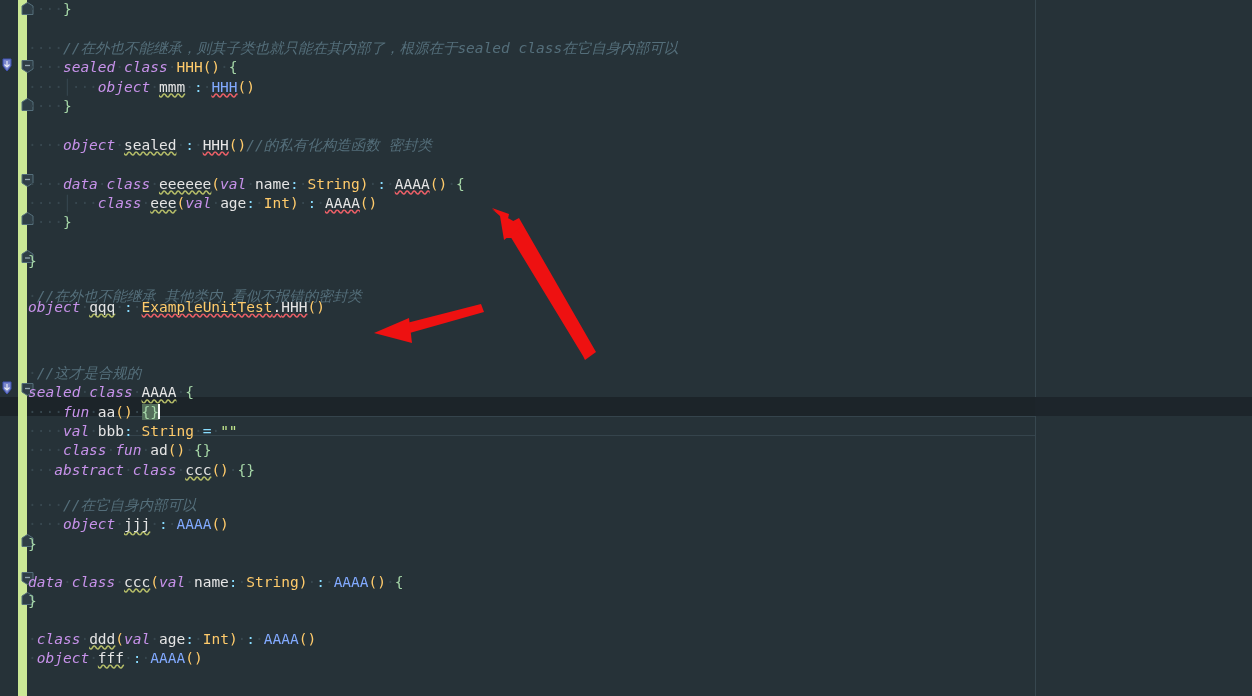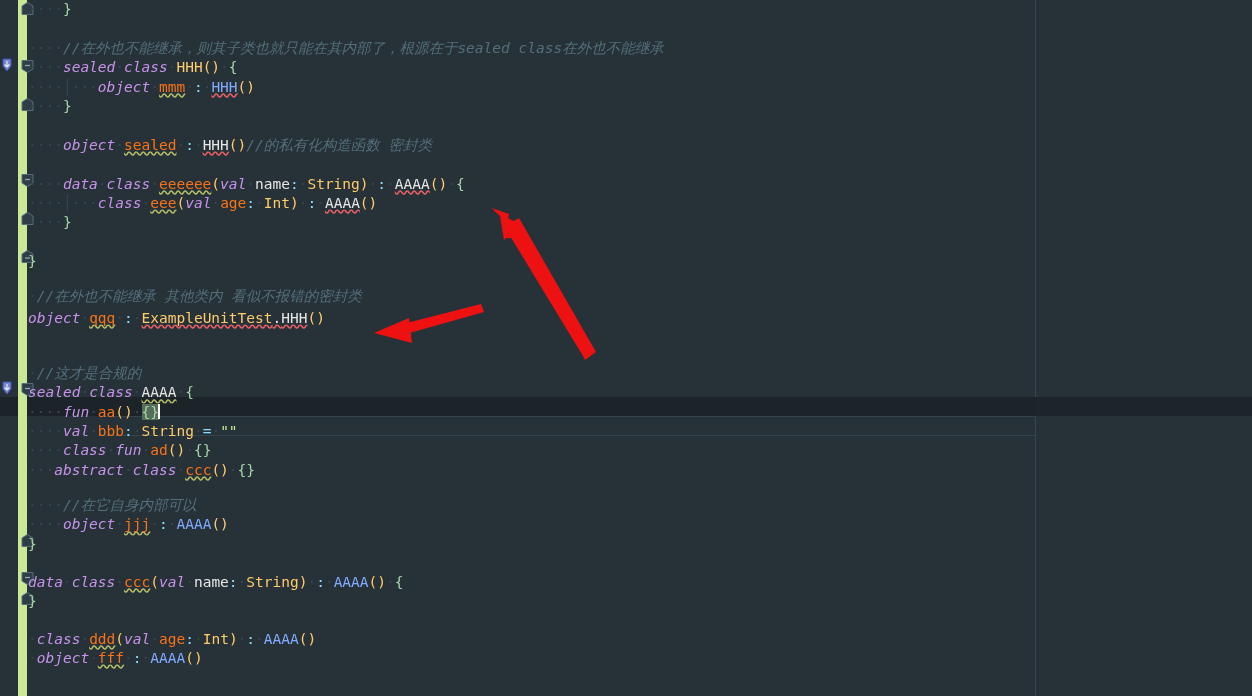--- a/index.html
+++ b/index.html
@@ -55,21 +55,21 @@
     box-sizing:border-box;
   }
   .margin-guide{
     position:absolute;left:1035px;top:0;width:1px;height:696px;
     background:#37474f;
   }
   
   .kw   {color:#c792ea;font-style:italic;}
   .cls  {color:#82aaff;}
   .cls2 {color:#e6e6e6;}
-  .id   {color:#f97316;}
+  .id   {color:#e5e5e5;}
   .typ  {color:#ffcb6b;}
   .par  {color:#ffcb6b;}
   .brc  {color:#a5d6a7;}
   .cmt  {color:#546e7a;font-style:italic;}
   .str  {color:#c3e88d;}
   .op   {color:#89ddff;}
   .ws   {color:#37474f;}
   .warnu{ text-decoration:underline wavy #b5bd68; text-decoration-skip-ink:none;}
   .erru { text-decoration:underline wavy #ec5f67; text-decoration-skip-ink:none;}
   .sel  {background:#546e5a;}
@@ -146,41 +146,41 @@
       <path d="M4 5.5 H9" stroke="#90a4ae" stroke-width="1.3"></path>
     </svg>
   <svg class="fold" style="top:592px;" viewBox="0 0 13 13">
       <path d="M6.5 0.5 L12 4 v8.5 H1 V4 z" fill="#2f3e46" stroke="#546e7a"></path>
     </svg>
 
   <div class="code">
 
     <div class="line" style="top:0px;"><span class="ws">····</span><span class="brc">}</span></div>
 
-    <div class="line" style="top:38.8px;"><span class="ws">····</span><span class="cmt">//在外也不能继承，则其子类也就只能在其内部了，根源在于</span><span class="cmt">sealed class</span><span class="cmt">在外也不能继承</span></div>
+    <div class="line" style="top:38.8px;"><span class="ws">····</span><span class="cmt">//在外也不能继承，则其子类也就只能在其内部了，根源在于</span><span class="cmt">sealed class</span><span class="cmt">在它自身内部可以</span></div>
 
     <div class="line" style="top:58.2px;"><span class="ws">····</span><span class="kw">sealed</span><span class="ws">·</span><span class="kw">class</span><span class="ws">·</span><span class="typ">HHH</span><span class="par">()</span><span class="ws">·</span><span class="brc">{</span></div>
 
     <div class="line" style="top:77.6px;"><span class="ws">····</span><span class="ws">│</span><span class="ws">···</span><span class="kw">object</span><span class="ws">·</span><span class="id warnu">mmm</span><span class="ws">·</span><span class="op">:</span><span class="ws">·</span><span class="cls erru">HHH</span><span class="par">()</span></div>
 
     <div class="line" style="top:97px;"><span class="ws">····</span><span class="brc">}</span></div>
 
     <div class="line" style="top:135.8px;"><span class="ws">····</span><span class="kw">object</span><span class="ws">·</span><span class="id warnu">sealed</span><span class="ws">·</span><span class="op">:</span><span class="ws">·</span><span class="cls2 erru">HHH</span><span class="par">()</span><span class="cmt">//的私有化构造函数 密封类</span></div>
 
     <div class="line" style="top:174.6px;"><span class="ws">····</span><span class="kw">data</span><span class="ws">·</span><span class="kw">class</span><span class="ws">·</span><span class="id warnu">eeeeee</span><span class="par">(</span><span class="kw">val</span><span class="ws">·</span><span class="cls2">name</span><span class="op">:</span><span class="ws">·</span><span class="typ">String</span><span class="par">)</span><span class="ws">·</span><span class="op">:</span><span class="ws">·</span><span class="cls2 erru">AAAA</span><span class="par">()</span><span class="ws">·</span><span class="brc">{</span></div>
 
     <div class="line" style="top:194px;"><span class="ws">····</span><span class="ws">│</span><span class="ws">···</span><span class="kw">class</span><span class="ws">·</span><span class="id warnu">eee</span><span class="par">(</span><span class="kw">val</span><span class="ws">·</span><span class="id">age</span><span class="op">:</span><span class="ws">·</span><span class="typ">Int</span><span class="par">)</span><span class="ws">·</span><span class="op">:</span><span class="ws">·</span><span class="cls2 erru">AAAA</span><span class="par">()</span></div>
 
     <div class="line" style="top:213.4px;"><span class="ws">····</span><span class="brc">}</span></div>
 
     <div class="line" style="top:252.2px;"><span class="brc">}</span></div>
 
     <div class="line" style="top:287.1px;"><span class="ws">·</span><span class="cmt">//在外也不能继承 其他类内 看似不报错的密封类</span></div>
 
-    <div class="line" style="top:309px;"><span class="kw">object</span><span class="ws">·</span><span class="id warnu">qqq</span><span class="ws">·</span><span class="op">:</span><span class="ws">·</span><span class="typ erru">ExampleUnitTest</span><span class="cls2 erru">.</span><span class="cls2 erru">HHH</span><span class="par">()</span></div>
+    <div class="line" style="top:298px;"><span class="kw">object</span><span class="ws">·</span><span class="id warnu">qqq</span><span class="ws">·</span><span class="op">:</span><span class="ws">·</span><span class="typ erru">ExampleUnitTest</span><span class="cls2 erru">.</span><span class="cls2 erru">HHH</span><span class="par">()</span></div>
 
     <div class="line" style="top:363.7px;"><span class="ws">·</span><span class="cmt">//这才是合规的</span></div>
 
     <div class="line" style="top:383.1px;"><span class="kw">sealed</span><span class="ws">·</span><span class="kw">class</span><span class="ws">·</span><span class="cls2 warnu">AAAA</span><span class="ws">·</span><span class="brc">{</span></div>
 
     <div class="line" style="top:402.5px;"><span class="ws">····</span><span class="kw">fun</span><span class="ws">·</span><span class="id">aa</span><span class="par">()</span><span class="ws">·</span><span class="brc sel">{}</span><span class="caret"></span></div>
 
     <div class="line" style="top:421.9px;"><span class="ws">····</span><span class="kw">val</span><span class="ws">·</span><span class="id">bbb</span><span class="op">:</span><span class="ws">·</span><span class="typ">String</span><span class="ws">·</span><span class="op">=</span><span class="ws">·</span><span class="str">""</span></div>
 
     <div class="line" style="top:441.3px;"><span class="ws">····</span><span class="kw">class</span><span class="ws">·</span><span class="kw">fun</span><span class="ws">·</span><span class="id">ad</span><span class="par">()</span><span class="ws">·</span><span class="brc">{}</span></div>

